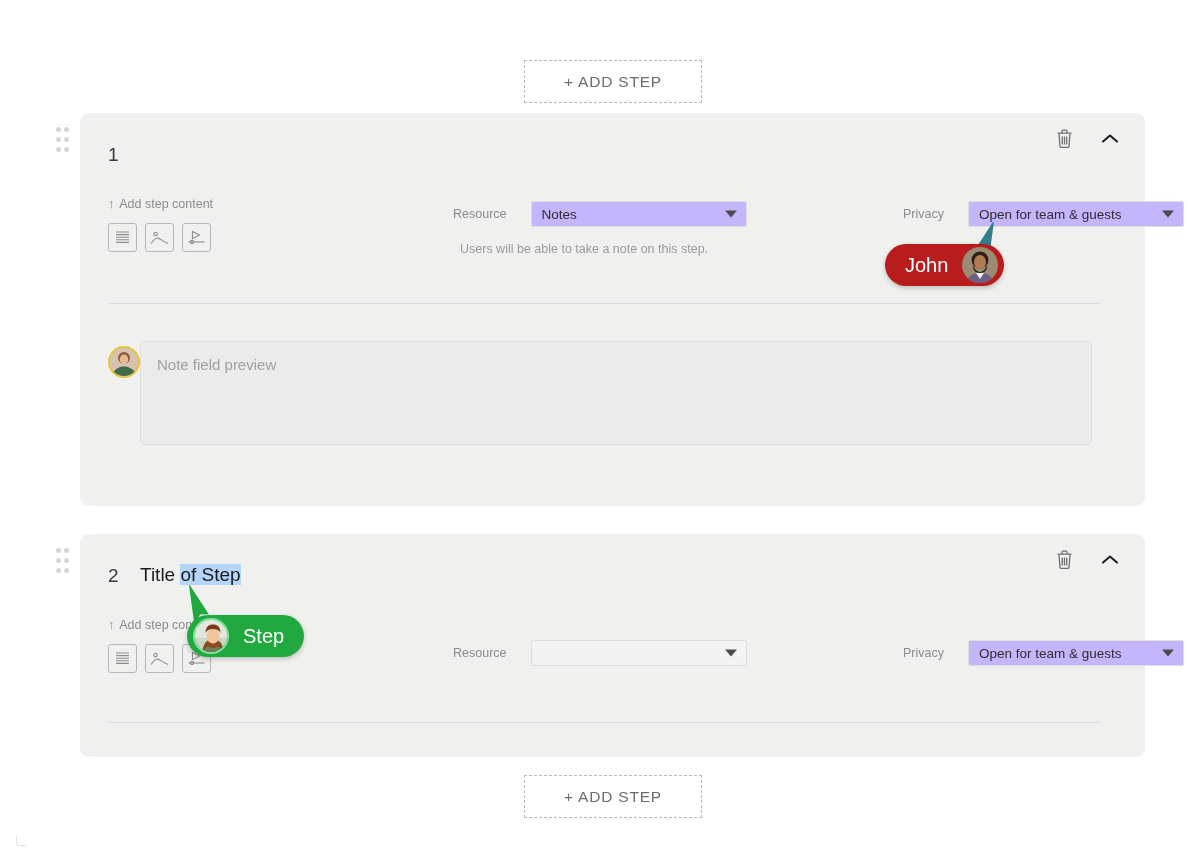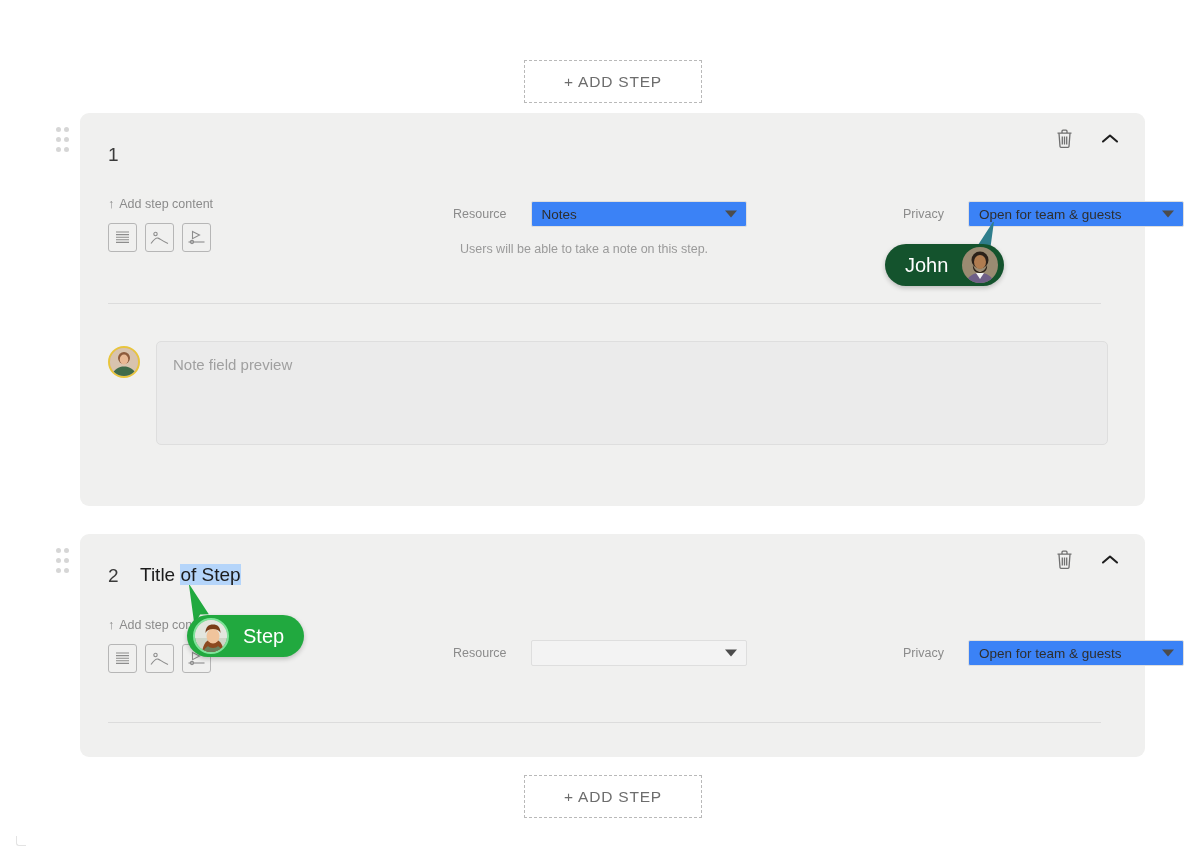--- a/index.html
+++ b/index.html
@@ -94,21 +94,21 @@
     width: 29px; height: 29px;
     border: 1px solid #b6b6b6; border-radius: 3px;
     display: flex; align-items: center; justify-content: center;
     background: #f0f0ef; cursor: pointer;
   }
 
   .field-group { position: absolute; display: flex; align-items: center; gap: 24px; }
   .field-label { font-size: 12.5px; color: #8b8b8b; }
   .select {
     height: 26px; border: 1px solid #dedede;
-    background: #3b82f6; border-radius: 2px;
+    background: #c4b5fd; border-radius: 2px;
     display: flex; align-items: center;
     padding: 0 10px; position: relative;
     font-size: 13.5px; color: #2e2e2e; cursor: pointer;
   }
   .select.empty { background: #f3f3f3; }
   .select .caret {
     position: absolute; right: 9px; top: 50%;
     transform: translateY(-50%);
     width: 0; height: 0;
     border-left: 6px solid transparent;
@@ -116,21 +116,21 @@
     border-top: 7px solid #4c4c4c;
   }
   .hint { position: absolute; font-size: 12.5px; color: #9a9a9a; }
 
   .divider {
     position: absolute; left: 28px; right: 44px;
     height: 1px; background: #dcdcdc;
   }
 
   
-  .note-row { position: absolute; left: 28px; top: 228px; display: flex; gap: 16px; }
+  .note-row { position: absolute; left: 28px; top: 228px; display: flex; }
   .avatar-ring {
     width: 32px; height: 32px; border-radius: 50%;
     border: 2px solid #e8c53c; overflow: hidden;
     flex: 0 0 auto; margin-top: 5px; background:#cfa98d;
   }
   .note-box {
     width: 952px; height: 104px;
     background: #ebebeb; border: 1px solid #dedede;
     border-radius: 5px; padding: 14px 16px;
     font-size: 15px; color: #a0a0a0;
@@ -147,21 +147,21 @@
     box-shadow: 0 2px 5px rgba(0,0,0,0.22);
     padding: 0 6px;
   }
   .pill .pname { padding: 0 14px; white-space: nowrap; }
   .pill .pav {
     width: 36px; height: 36px; border-radius: 50%;
     overflow: hidden; flex: 0 0 auto;
   }
 
   #cursor-john { left: 955px; top: 222px; }
-  #cursor-john .pill { background: #14532d; left: -70px; top: 22px; flex-direction: row; }
+  #cursor-john .pill { background: #b91c1c; left: -70px; top: 22px; flex-direction: row; }
   #cursor-sarah { left: 180px; top: 585px; }
   #cursor-sarah .pill { background: #21a93f; left: 7px; top: 30px; flex-direction: row; }
 
   
   .corner-mark {
     position: absolute; left: 16px; top: 836px;
     width: 10px; height: 10px;
     border-left: 1px solid #e3e3e3; border-bottom: 1px solid #e3e3e3;
     border-radius: 0 0 0 3px;
   }

